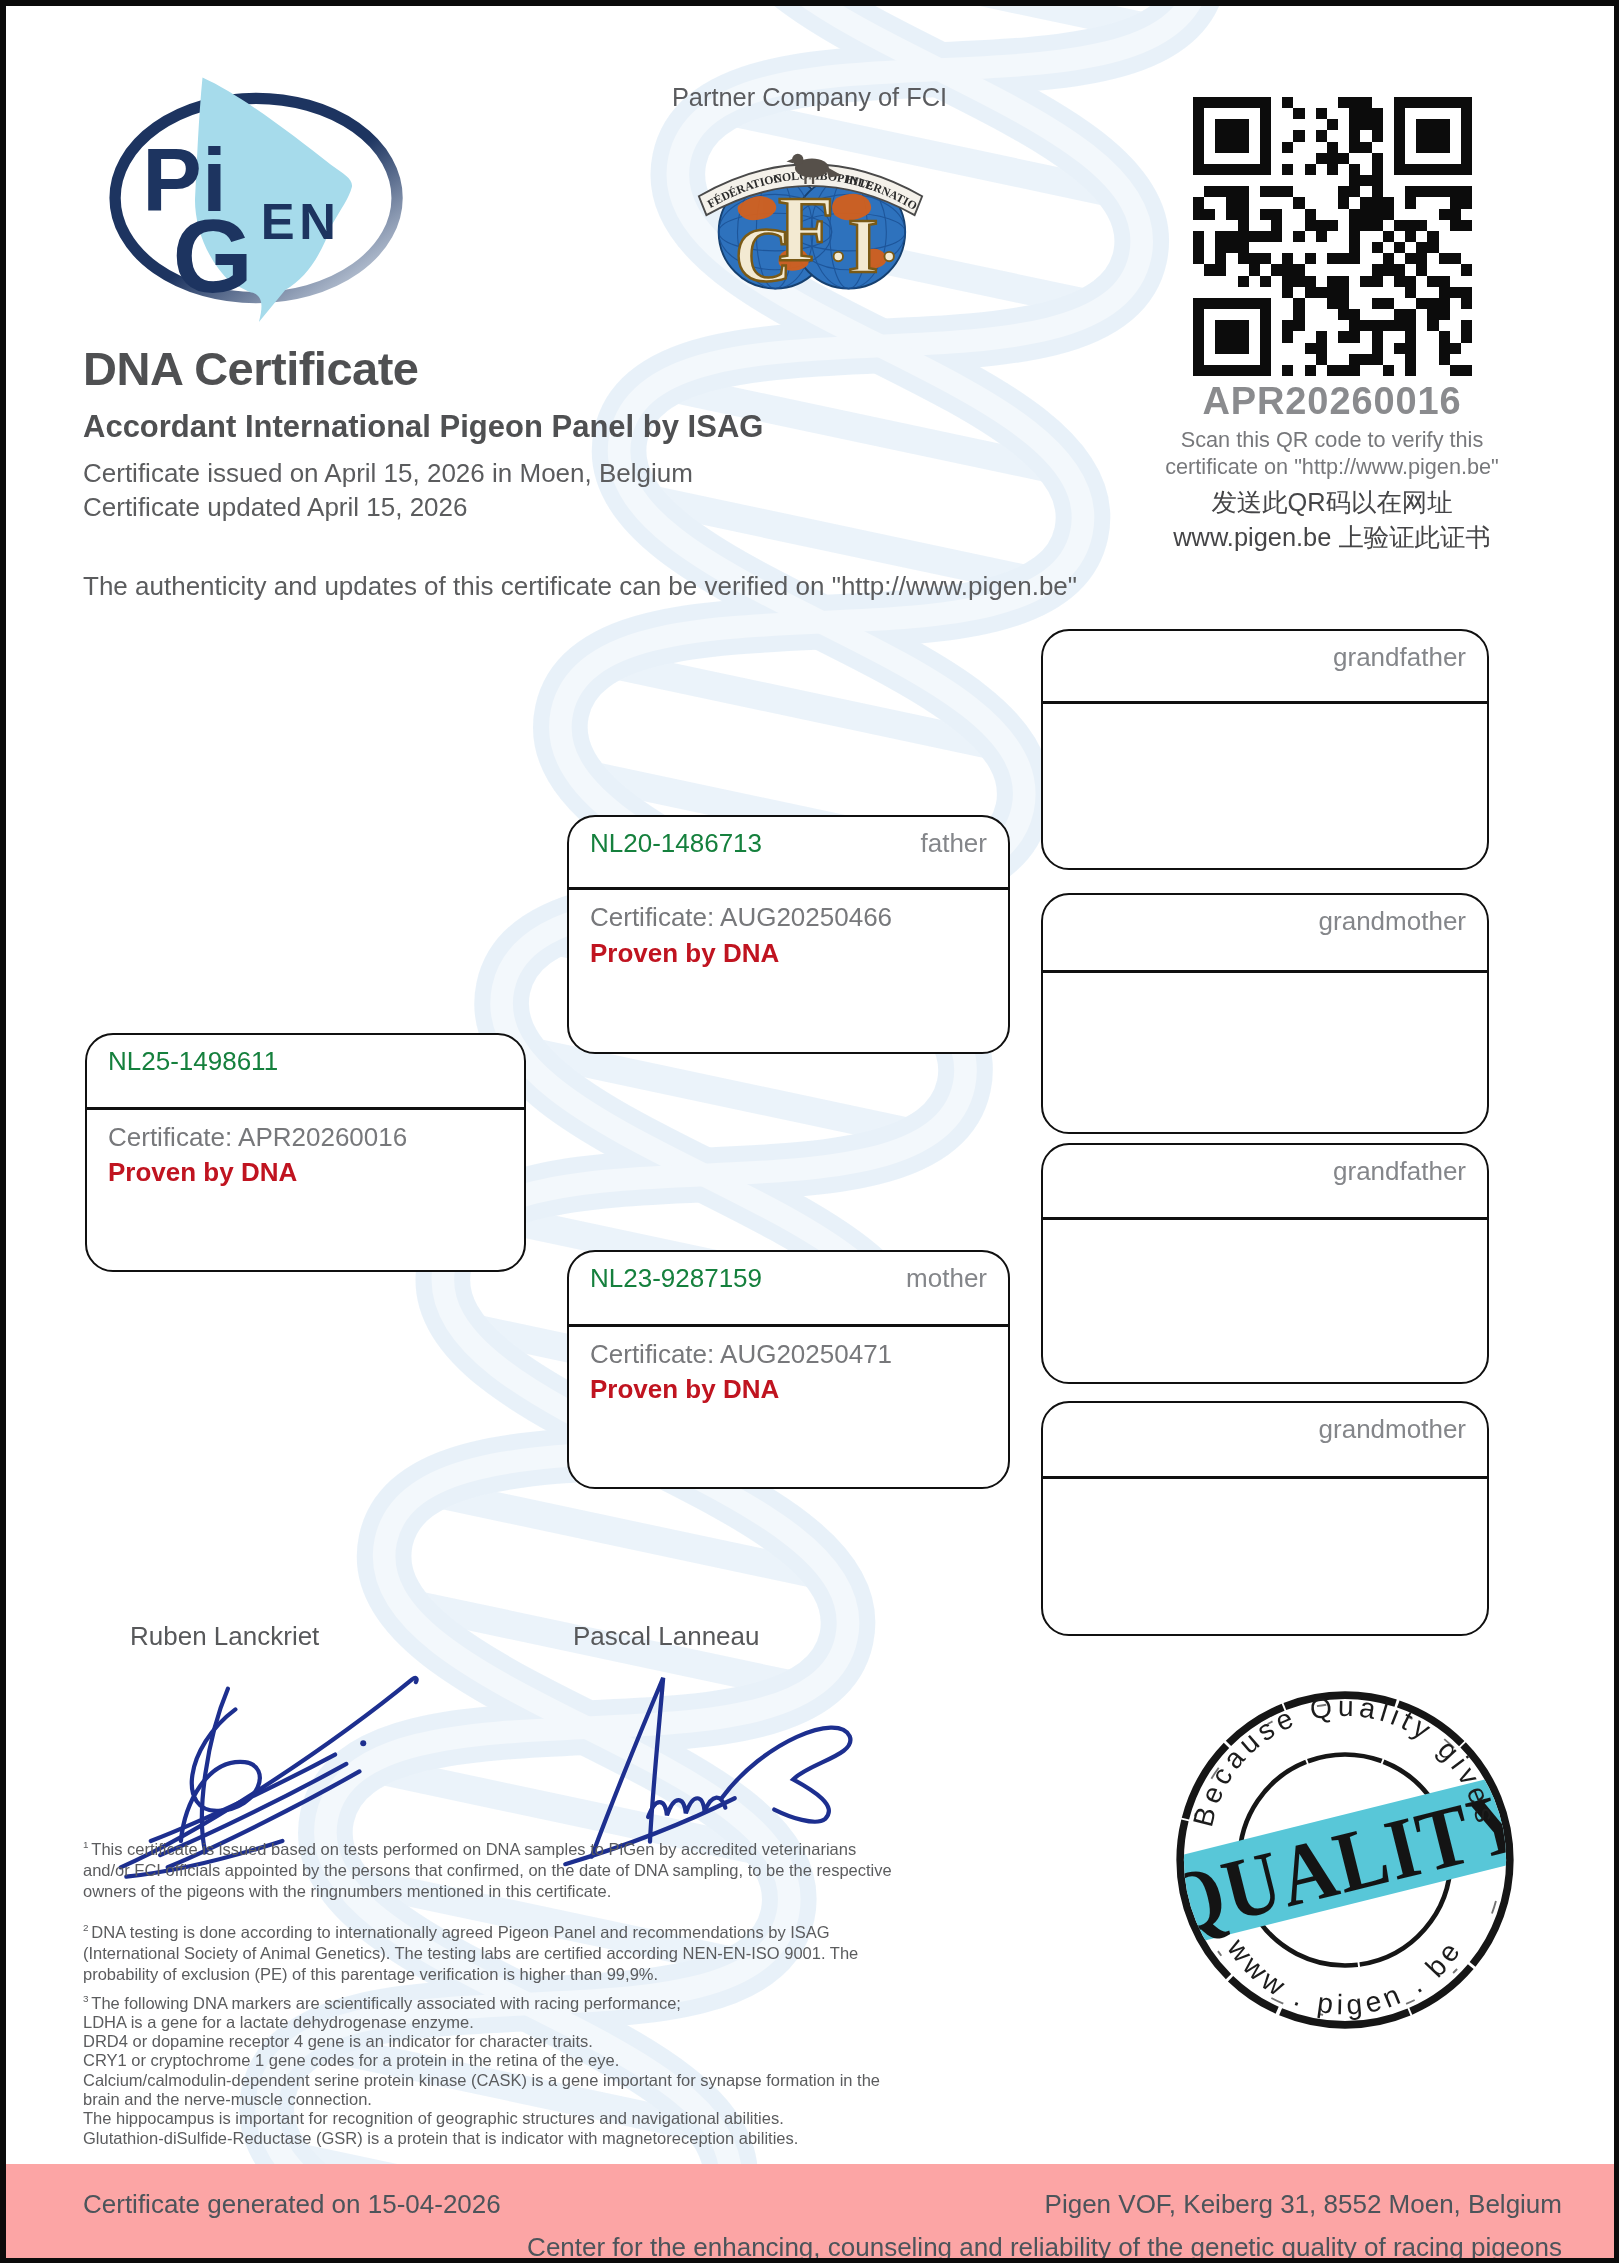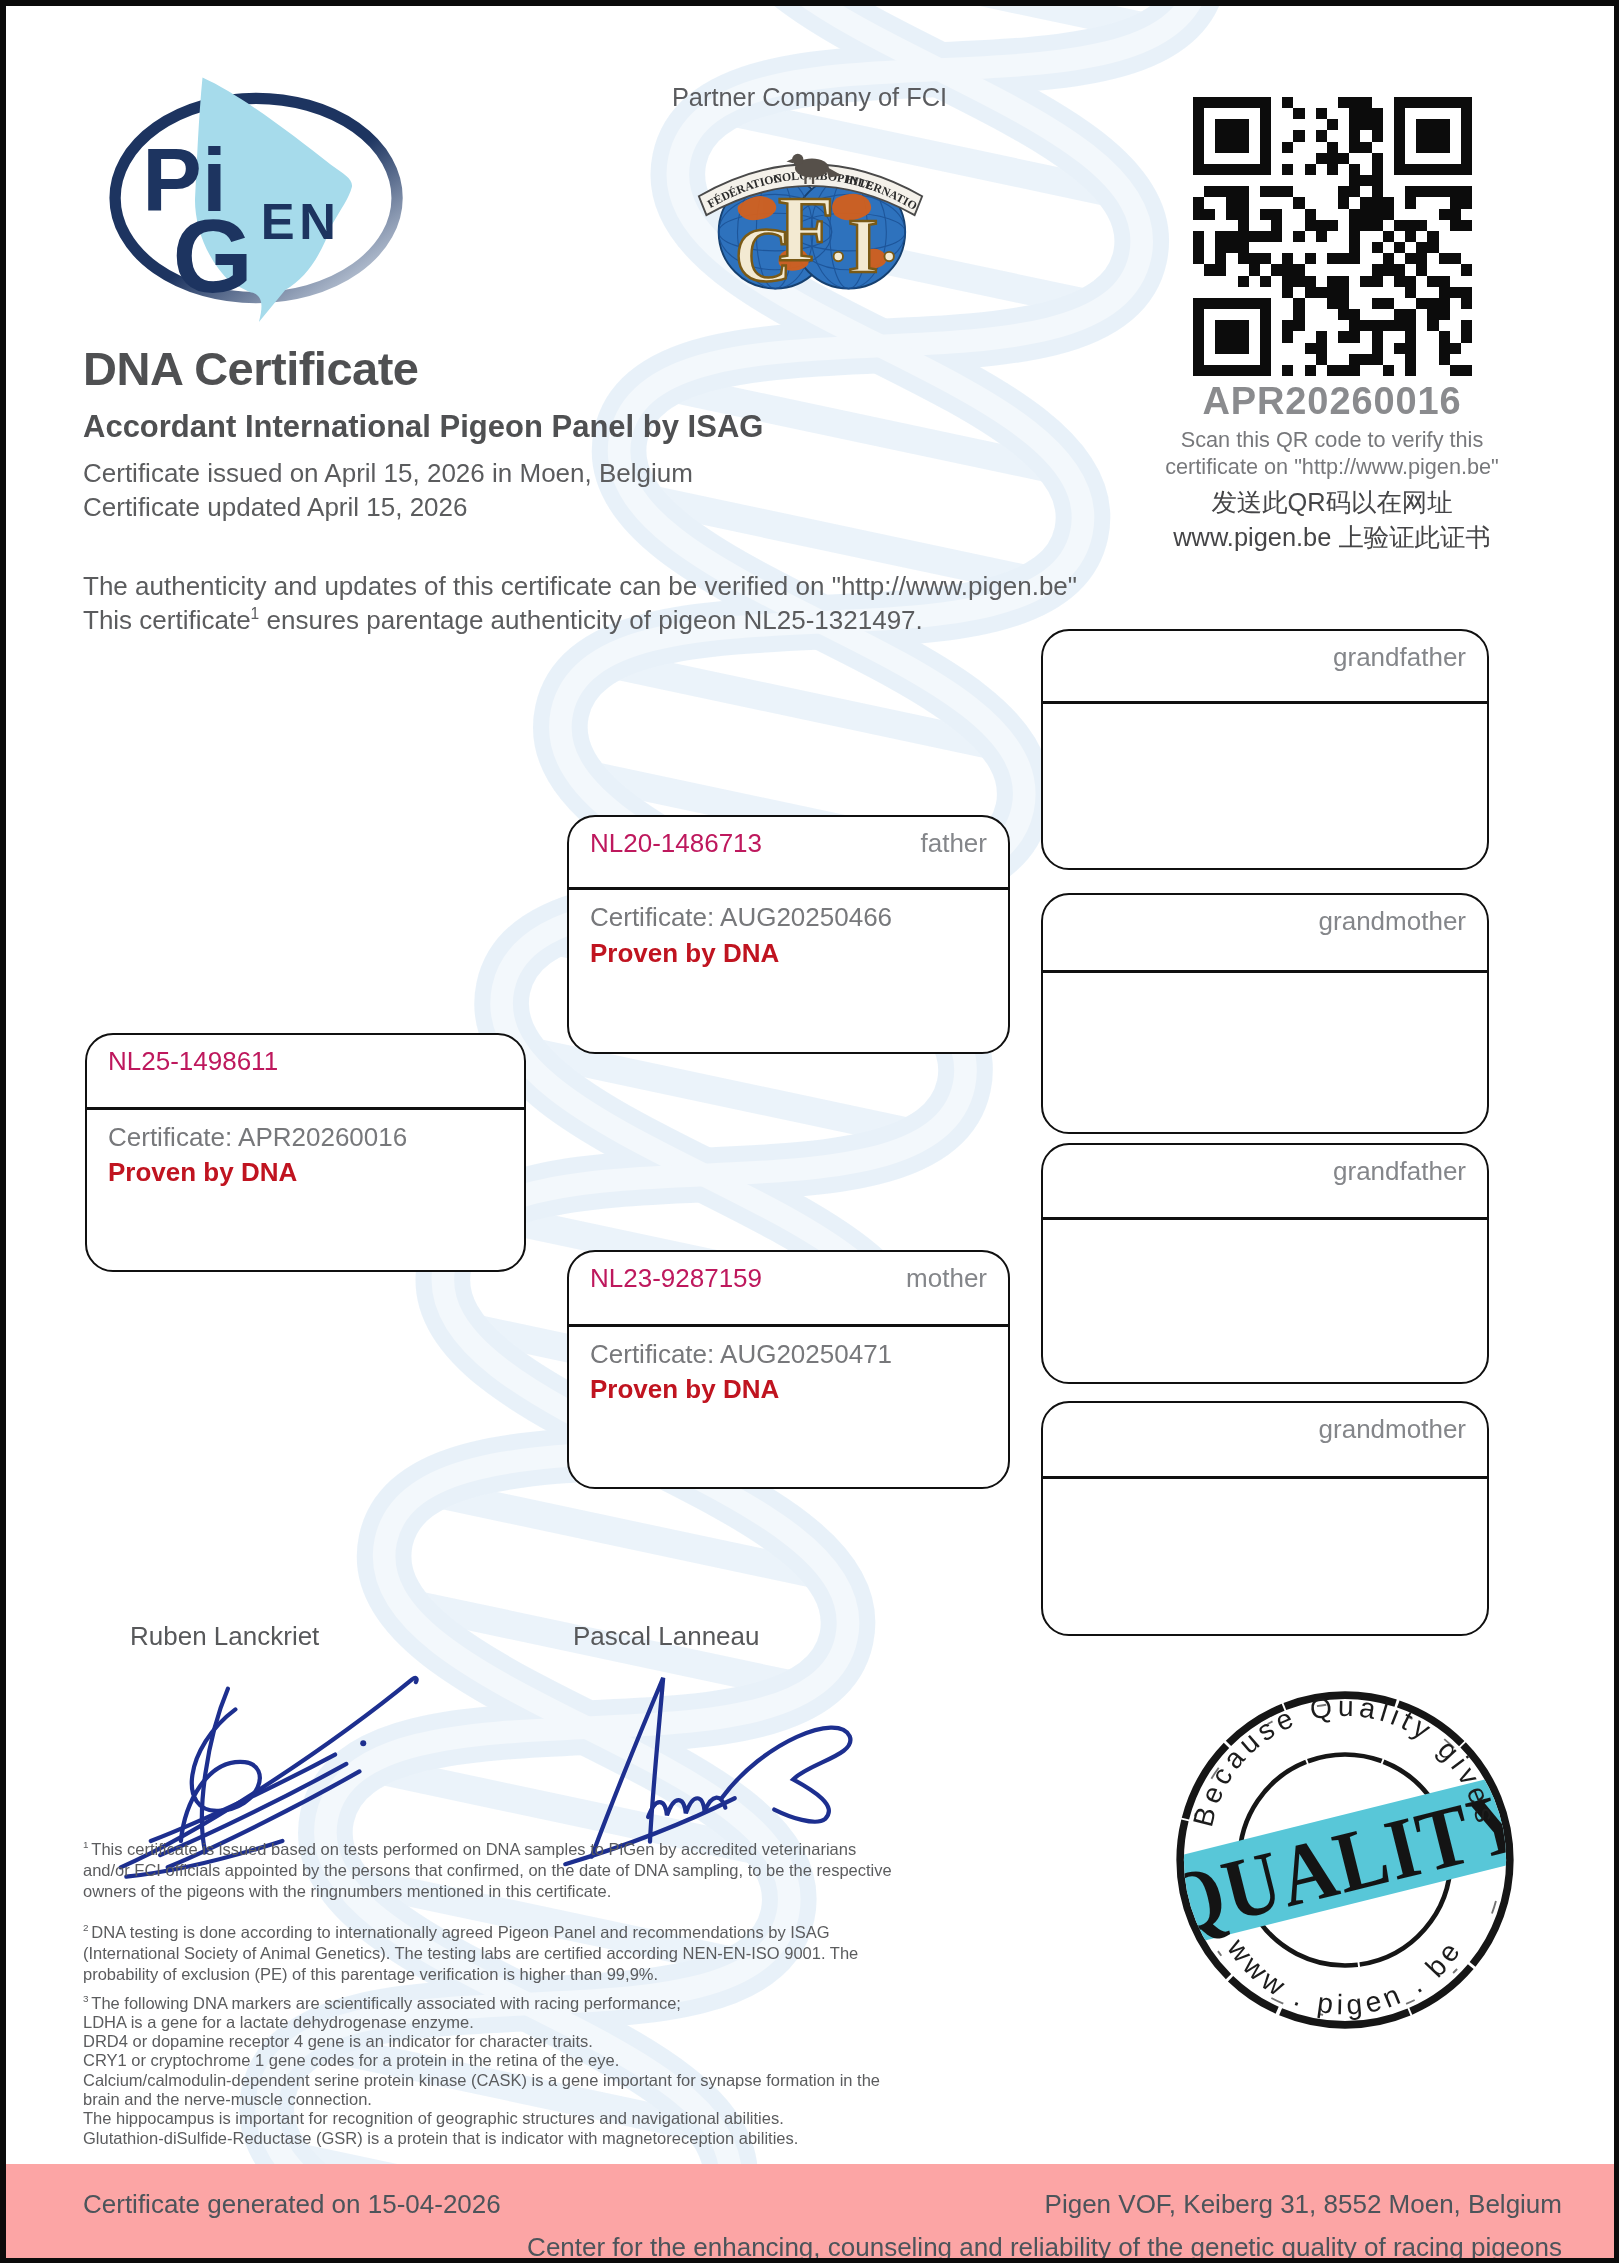--- a/index.html
+++ b/index.html
@@ -19,21 +19,21 @@
   .bodyline{left:83px;font-size:26px;color:#5b5c5e;z-index:2;position:absolute;}
   sup{font-size:60%;vertical-align:super;}
   
   #qr-wrap{left:1193px;top:97px;width:279px;height:279px;background:rgba(255,255,255,.85);z-index:2;}
   #qr-id{left:1139px;top:380px;width:386px;text-align:center;font-size:38px;font-weight:bold;color:#8a8b8e;letter-spacing:0.9px;z-index:2;}
   #qr-cap{left:1125px;top:426px;width:414px;text-align:center;font-size:21.7px;line-height:27px;color:#77787b;z-index:2;}
   #qr-zh{left:1125px;top:485px;width:414px;text-align:center;font-size:25.4px;line-height:35px;color:#454547;z-index:2;}
   
   .pbox{position:absolute;background:#fff;border:2.8px solid #101010;border-radius:28px;z-index:3;}
   .pbox .divider{position:absolute;left:0;right:0;height:2.8px;background:#101010;}
-  .pbox .ring{position:absolute;left:21px;top:11.3px;font-size:26px;color:#be185d;}
+  .pbox .ring{position:absolute;left:21px;top:11.3px;font-size:26px;color:#15803d;}
   .pbox .role{position:absolute;right:21px;top:11.3px;font-size:26px;color:#84868a;}
   .pbox .cert{position:absolute;left:21px;font-size:26px;color:#77787b;}
   .pbox .status{position:absolute;left:21px;font-size:26px;font-weight:600;color:#c01420;}
   
   .sig-name{position:absolute;top:1621px;font-size:26px;color:#57585a;z-index:2;}
   .sig-svg{position:absolute;z-index:2;}
   
   .fn{position:absolute;left:83px;width:819px;font-size:16.5px;line-height:21px;color:#5b5c5e;z-index:2;}
   .fn sup{margin-right:2.8px;}
   #footnote-3 div{line-height:19.3px;}
@@ -472,23 +472,20 @@
   <div id="qr-zh" class="abs">
     <div>发送此QR码以在网址</div>
     <div>www.pigen.be 上验证此证书</div>
   </div>
 
   <div id="doc-title" class="abs">DNA Certificate</div>
   <div id="doc-subtitle" class="abs">Accordant International Pigeon Panel by ISAG</div>
   <div class="bodyline" style="top:458px">Certificate issued on April 15, 2026 in Moen, Belgium</div>
   <div class="bodyline" style="top:492px">Certificate updated April 15, 2026</div>
   <div class="bodyline" style="top:571px">The authenticity and updates of this certificate can be verified on "http://www.pigen.be"</div>
-  <div class="bodyline" style="top:605px">
-    <span>This certificate</span><sup>1</sup><span> ensures parentage authenticity of pigeon NL25-1321497.</span>
-  </div>
 
   <div class="pbox" style="left:85px;top:1033px;width:437px;height:235px;">
     <div class="ring">NL25-1498611</div>
     <div class="role"></div>
     <div class="divider" style="top:72px"></div>
     <div class="cert" style="top:87px">Certificate: APR20260016</div>
     <div class="status" style="top:122px">Proven by DNA</div>
   </div>
 
   <div class="pbox" style="left:567px;top:815px;width:439px;height:235px;">

